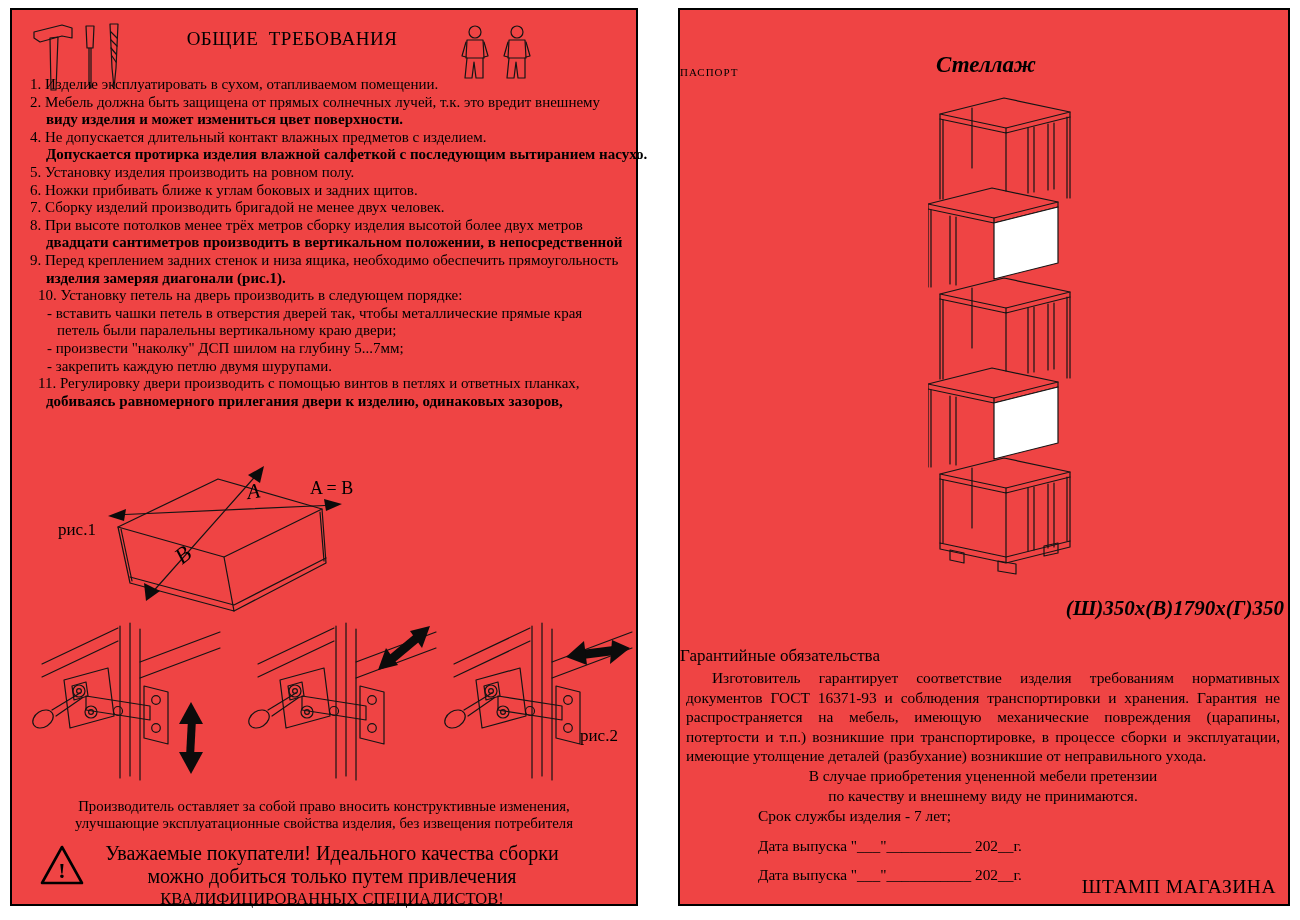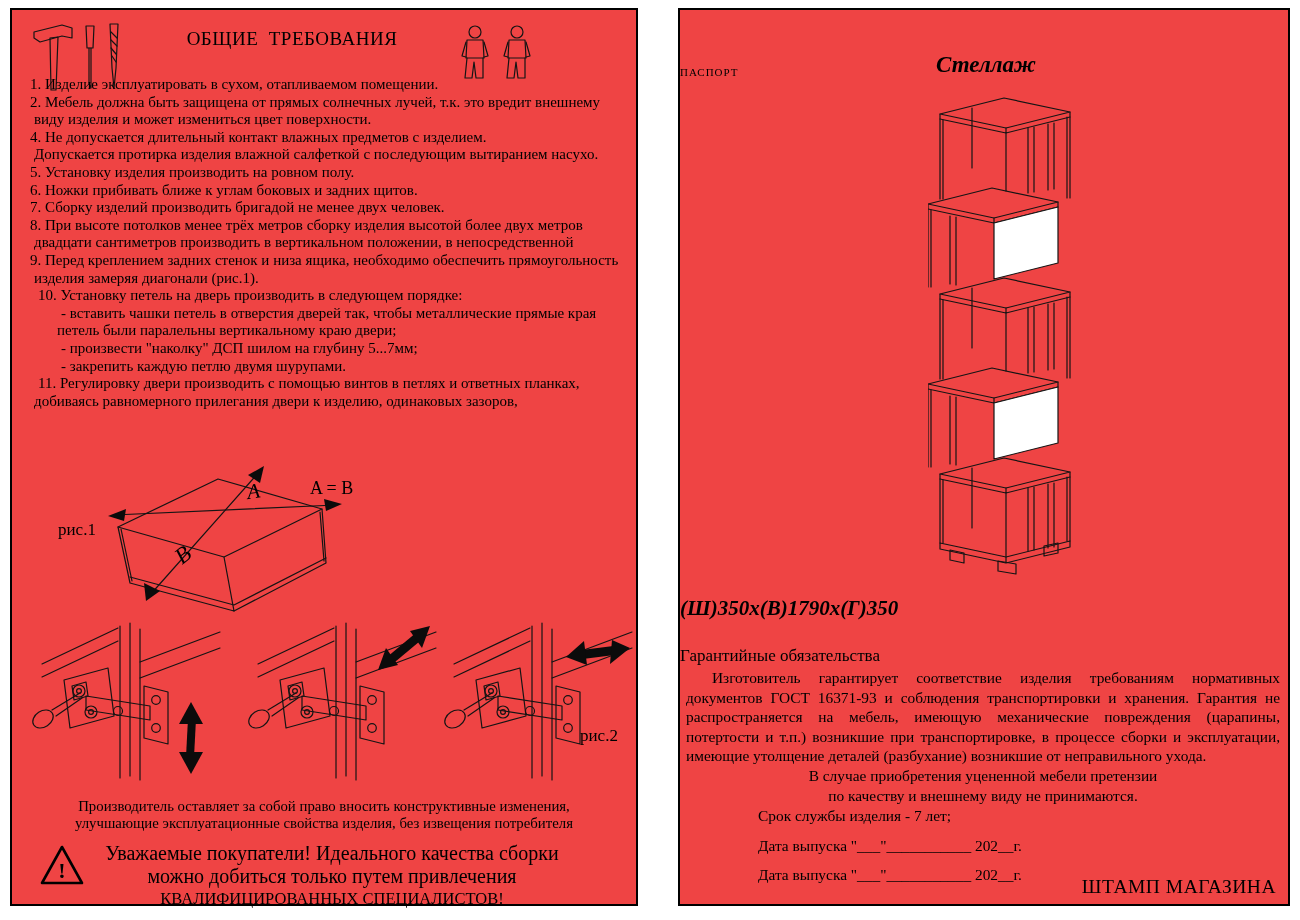--- a/index.html
+++ b/index.html
@@ -14,22 +14,22 @@
 
   
   .lp-title{position:absolute;left:140px;top:18px;width:280px;text-align:center;
     font-size:19px;letter-spacing:.5px;white-space:pre;}
   .tools-svg{position:absolute;left:16px;top:8px;}
   .persons-svg{position:absolute;left:443px;top:14px;}
 
   .list{position:absolute;left:0;top:66px;width:622px;}
   .ln{font-size:15px;line-height:17.6px;white-space:nowrap;}
   .n{padding-left:18px;} .n10{padding-left:26px;}
-  .c{padding-left:22px;} .c2{padding-left:35px;}
-  .sub{padding-left:49px;} .sub2{padding-left:45px;}
+  .c{padding-left:34px;font-weight:bold;} .c2{padding-left:35px;}
+  .sub{padding-left:35px;} .sub2{padding-left:45px;}
 
   .fig1-svg{position:absolute;left:88px;top:455px;}
   .fig1-label{position:absolute;left:46px;top:510px;font-size:17px;}
   .fig1-eq{position:absolute;left:298px;top:468px;font-size:18px;}
 
   .hinge1{position:absolute;left:16px;top:606px;}
   .hinge2{position:absolute;left:232px;top:606px;}
   .hinge3{position:absolute;left:428px;top:606px;}
   .fig2-label{position:absolute;left:568px;top:716px;font-size:17px;}
 
@@ -39,21 +39,21 @@
   .warn-text{position:absolute;left:50px;top:832px;width:540px;text-align:center;}
   .warn-l1,.warn-l2{font-size:20px;line-height:23px;}
   .warn-l3{font-size:16.5px;line-height:21px;}
 
   
   .rp-head{position:absolute;left:0;top:16px;width:540px;text-align:left;
     font-size:11px;letter-spacing:1px;margin-top:40px;}
   .rp-product{position:absolute;left:16px;top:42px;width:540px;text-align:center;
     font-size:23px;font-weight:bold;font-style:italic;margin-left:20px;}
   .shelf-svg{position:absolute;left:248px;top:84px;}
-  .rp-dims{position:absolute;left:0;top:586px;width:604px;text-align:left;
+  .rp-dims{position:absolute;left:0;top:586px;width:604px;text-align:right;
     font-size:21px;font-weight:bold;font-style:italic;}
   .rp-war-title{position:absolute;left:0;top:636px;width:604px;font-size:17px;}
   .rp-body{position:absolute;left:6px;top:658px;width:594px;}
   .rp-par{font-size:15.4px;line-height:19.6px;text-align:justify;text-indent:26px;margin:0;}
   .rp-center{font-size:15.4px;line-height:19.6px;text-align:center;}
   .rp-srok{font-size:15.4px;line-height:21px;padding-left:72px;}
   .rp-date{font-size:15.4px;padding-left:72px;margin-top:11px;white-space:pre;}
   .rp-stamp{position:absolute;right:12px;bottom:6px;font-size:19.5px;letter-spacing:.5px;}
 
   svg{display:block;}

